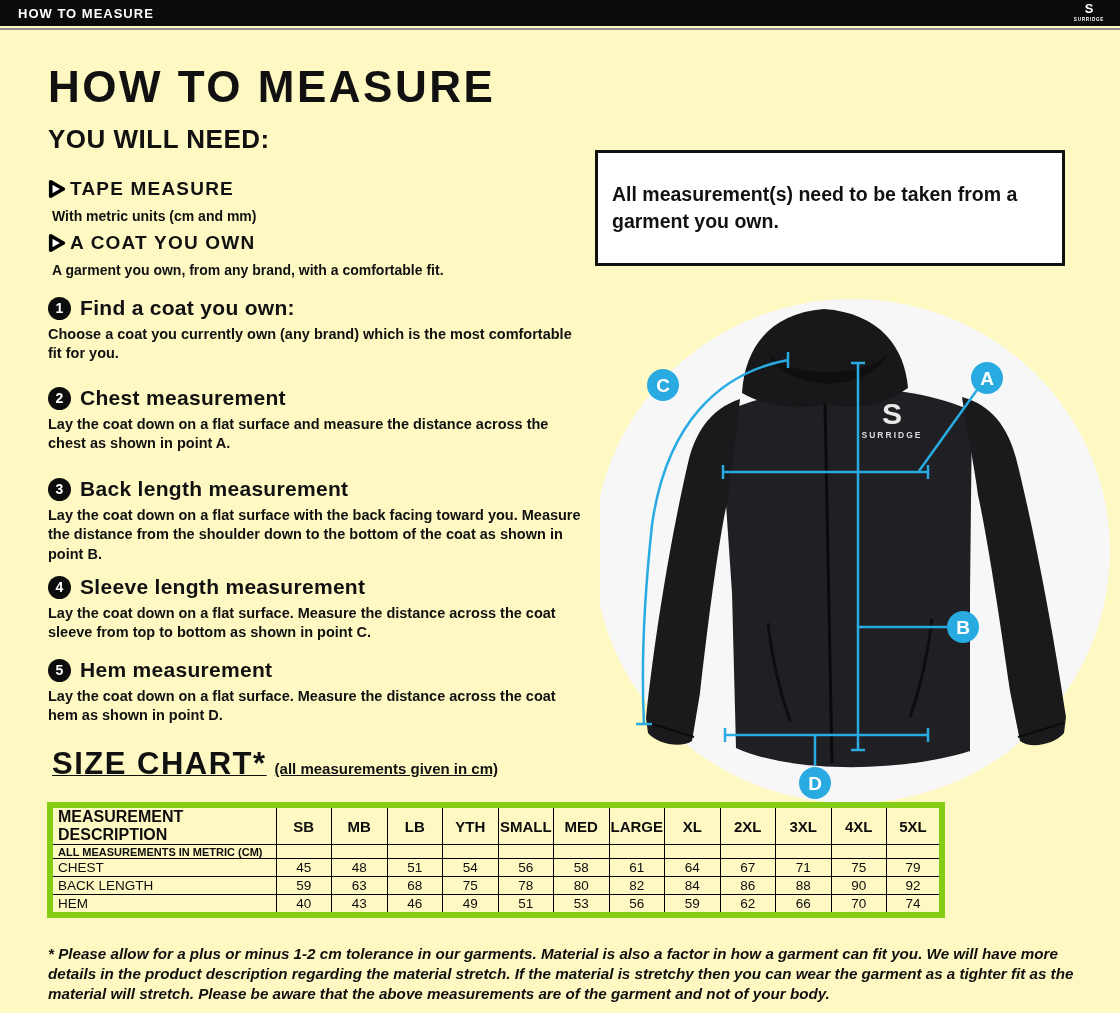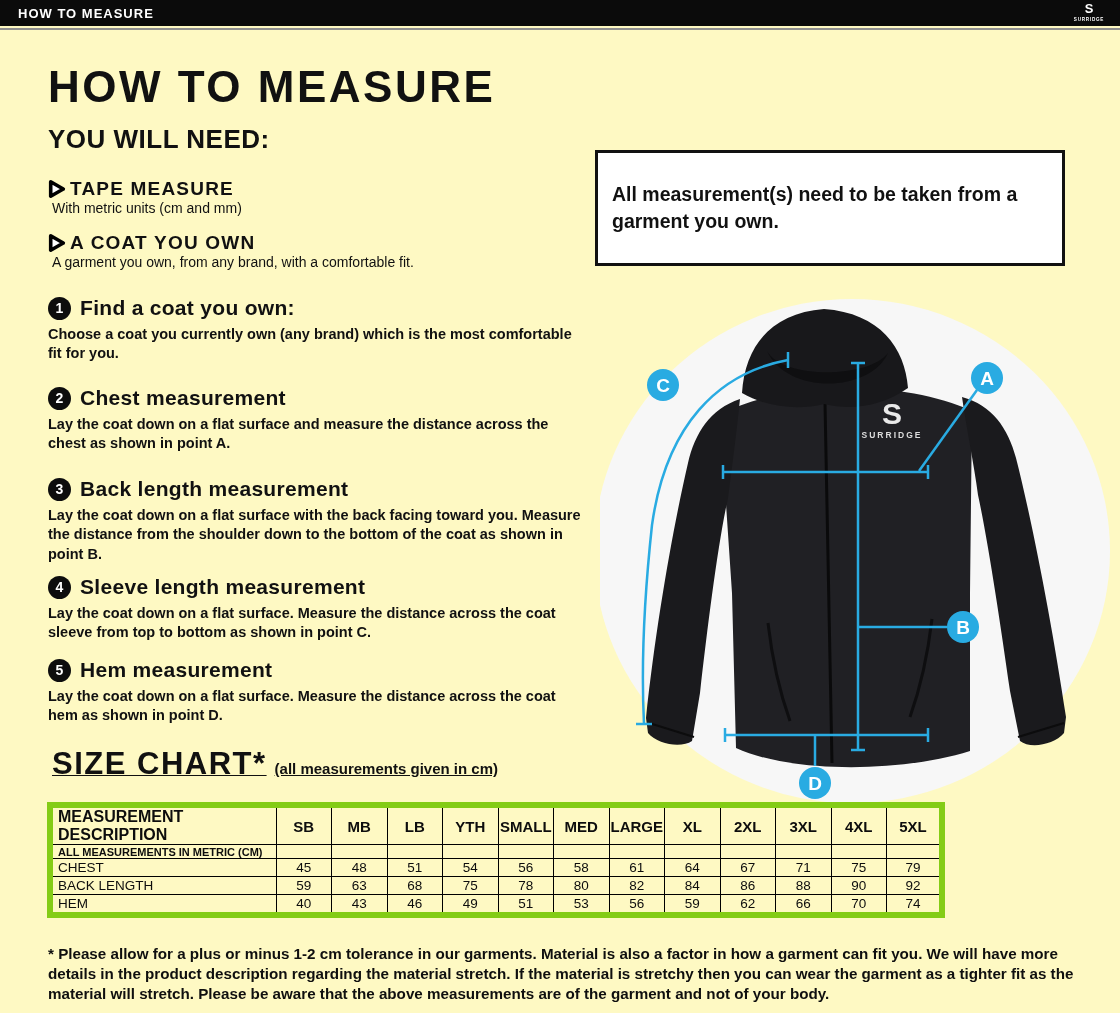--- a/index.html
+++ b/index.html
@@ -17,21 +17,21 @@
   .page-title{position:absolute;left:48px;top:62px;margin:0;font-size:44px;font-weight:bold;
               letter-spacing:2.5px;}
   .you-will-need{position:absolute;left:48px;top:124px;margin:0;font-size:26px;font-weight:bold;
                  letter-spacing:.5px;}
 
   
   .need{position:absolute;left:48px;width:545px;}
   .need-row{display:flex;align-items:center;gap:4px;}
   .tri-icon{flex:0 0 18px;}
   .need-title{font-size:19px;font-weight:bold;letter-spacing:1.2px;}
-  .need-desc{font-size:14px;font-weight:normal;margin-top:0;margin-left:4px;}
+  .need-desc{font-size:14px;font-weight:bold;margin-top:8px;margin-left:4px;}
   #need-0{top:178px}
   #need-1{top:232px}
 
   
   .step{position:absolute;left:48px;width:540px;}
   .step-head{display:flex;align-items:center;gap:9px;}
   .step-num{flex:0 0 23px;width:23px;height:23px;border-radius:50%;background:#0d0d0d;color:#fff;
             font-size:14px;font-weight:bold;display:flex;align-items:center;justify-content:center;}
   .step-title{font-size:21px;font-weight:bold;letter-spacing:.3px;}
   .step-desc{font-size:14.5px;font-weight:bold;line-height:1.33;margin-top:5px;}
@@ -59,21 +59,21 @@
   .size-table th,.size-table td{border:1px solid #000;text-align:center;padding:0;color:#0d0d0d;}
   .size-table thead th{font-size:15px;font-weight:bold;height:26px;text-align:center;}
   .size-table th.desc-col{font-size:16px;text-align:left;padding-left:5px;}
   .size-table tr.metric-row td{height:13px;font-size:11px;font-weight:bold;text-align:left;
                                padding-left:5px;}
   .size-table tr.data-row td{height:17px;font-size:13.5px;font-weight:normal;}
   .size-table td.row-label{text-align:left;padding-left:5px;font-size:13px;}
 
   
   .footnote{position:absolute;left:48px;top:944px;width:1048px;font-size:15.2px;font-weight:bold;
-            line-height:1.33;color:#0f0f0f;}
+            font-style:italic;line-height:1.33;color:#0f0f0f;}
 </style>
 </head>
 <body>
 
 <div class="page">
 
   <div class="topbar">
     <span class="topbar-title">HOW TO MEASURE</span>
     <svg class="topbar-logo" viewBox="0 0 46 26">
       <text x="23" y="13" text-anchor="middle" fill="#fff" font-size="14" font-weight="bold">S</text>

